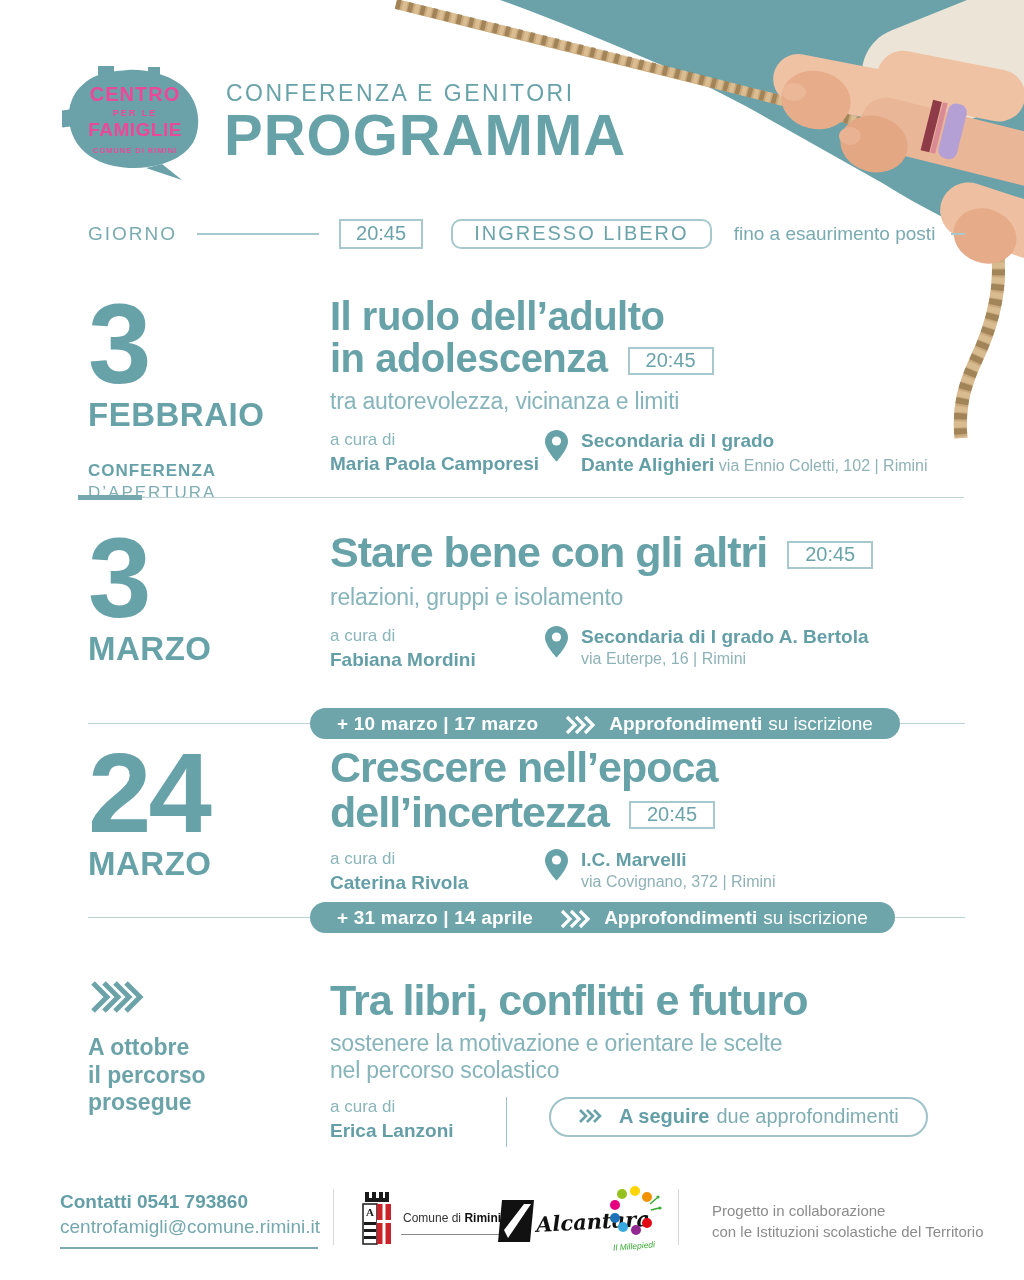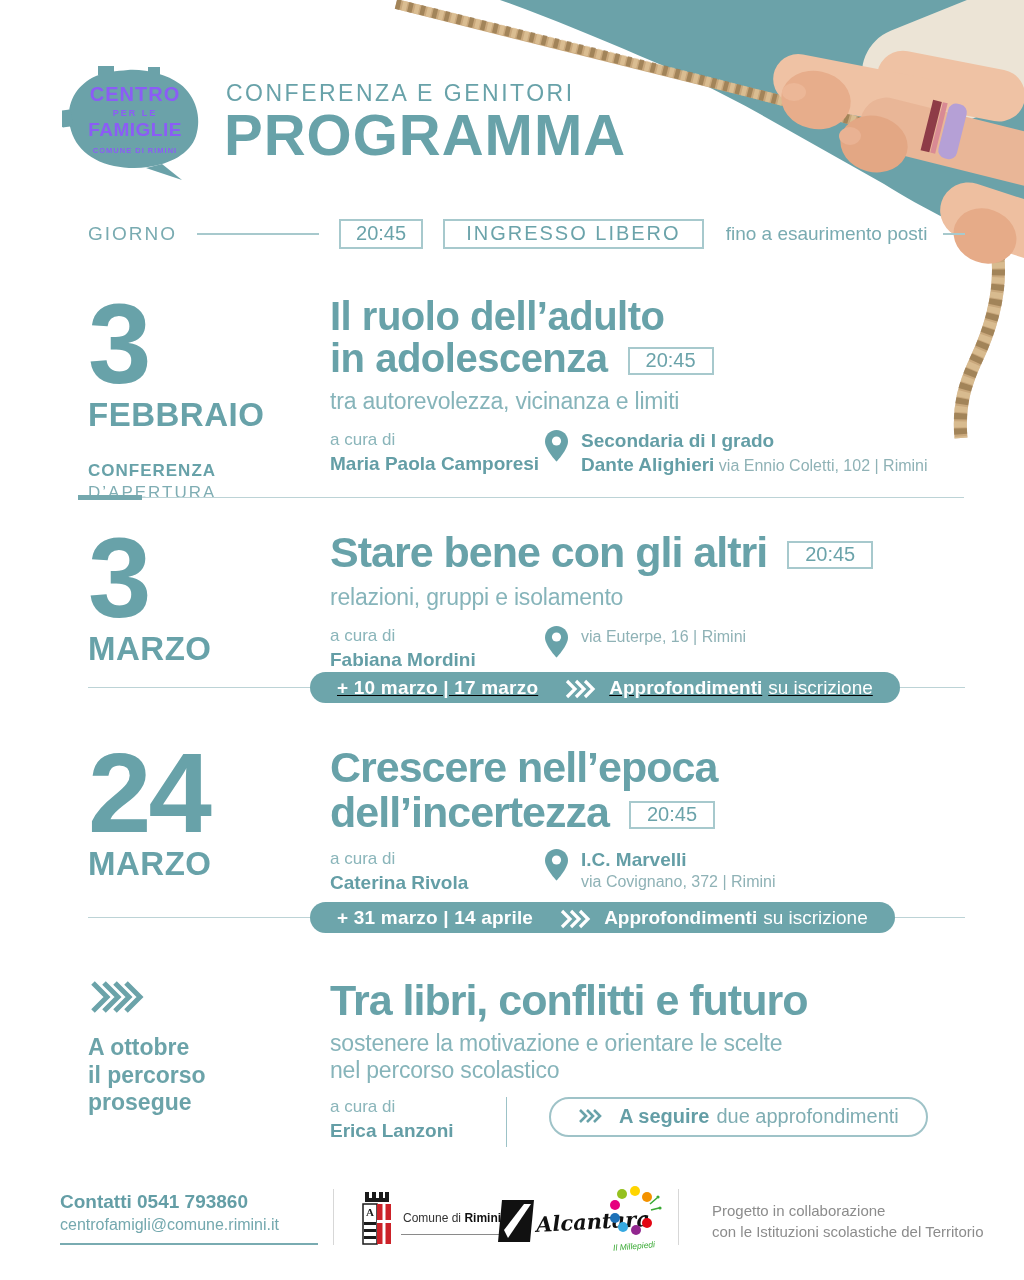--- a/index.html
+++ b/index.html
@@ -8,37 +8,37 @@
   }
   *{box-sizing:border-box;}
   body{margin:0;background:#e9e9e9;font-family:"Liberation Sans",sans-serif;}
   .page{position:relative;width:1024px;height:1280px;background:#fff;overflow:hidden;margin:0 auto;}
 
   .hero{position:absolute;top:0;left:0;z-index:0;pointer-events:none;}
 
   
   .logo{position:absolute;left:62px;top:66px;width:146px;height:116px;z-index:2;}
   .logo>svg{position:absolute;inset:0;}
-  .logo-text{position:absolute;inset:0;display:flex;flex-direction:column;align-items:center;justify-content:center;color:#8b5cf6;padding-bottom:10px;}
+  .logo-text{position:absolute;inset:0;display:flex;flex-direction:column;align-items:center;justify-content:center;color:#ec4899;padding-bottom:10px;}
   .lt1{font-size:20px;font-weight:800;letter-spacing:1px;}
   .lt2{font-size:9px;font-weight:700;letter-spacing:2px;margin:2px 0 1px;}
   .lt3{font-size:19px;font-weight:800;letter-spacing:.5px;}
   .lt4{font-size:7.5px;font-weight:700;letter-spacing:1px;margin-top:5px;}
 
   .kicker{position:absolute;left:226px;top:80px;font-size:23px;letter-spacing:2.5px;color:var(--teal);font-weight:500;z-index:2;}
   .main-title{position:absolute;left:224px;top:101px;font-size:58px;font-weight:800;letter-spacing:1px;color:var(--teal);z-index:2;}
 
   
   .info-row{position:absolute;left:88px;top:219px;width:877px;display:flex;align-items:center;z-index:2;}
   .info-label{font-size:19px;letter-spacing:2px;color:#79abb1;}
   .rule{height:2px;background:var(--boxline);}
   .rule.seg1{width:122px;margin:0 20px;}
   .rule.grow{flex:1;}
   .tbox{border:2px solid var(--boxline);color:#6ba3aa;font-size:20px;padding:1px 15px 2px;white-space:nowrap;}
-  .tbox.entry{margin-left:20px;letter-spacing:2px;padding:1px 21px 2px;}
+  .tbox.entry{margin-left:28px;letter-spacing:2px;padding:1px 21px 2px;border-radius:10px;}
   .info-note{font-size:19px;color:#79abb1;margin:0 16px 0 22px;white-space:nowrap;}
 
   
   .event{position:absolute;left:0;width:1024px;z-index:1;}
   .numcol{position:absolute;left:88px;top:2px;}
   .eday{font-size:114px;font-weight:800;line-height:.8;color:var(--teal);letter-spacing:-3px;}
   .emonth{font-size:33px;font-weight:800;letter-spacing:.5px;color:var(--teal);margin-top:7px;}
   .etag{margin-top:27px;}
   .etag .t1{font-size:17px;font-weight:800;letter-spacing:1px;color:var(--teal);}
   .etag .t2{font-size:17px;letter-spacing:2px;color:#7fadb3;margin-top:2px;}
@@ -74,21 +74,21 @@
   .chevbig{display:block;margin-left:2px;}
   .intro{font-size:23px;font-weight:700;color:#6ba3a9;line-height:1.2;margin-top:20px;}
   .vdiv{width:1px;background:#9cc2c7;height:50px;margin:0 42px 0 26px;align-self:flex-start;}
   .outpill{border:2px solid #9fc3c8;border-radius:22px;display:flex;align-items:center;padding:6px 27px 7px;align-self:flex-start;}
   .outpill .obold{font-size:20px;font-weight:700;margin-left:15px;color:#649ea6;}
   .outpill .orest{font-size:20px;margin-left:7px;color:#7fadb3;}
 
   
   .contact{position:absolute;left:60px;top:1191px;z-index:1;}
   .contact .c1{font-size:19px;font-weight:700;color:#649ea6;}
-  .contact .c2{font-size:16px;color:#74a8ae;margin-top:3px;}
+  .contact .c2{font-size:19px;color:#74a8ae;margin-top:3px;}
   .contact .cu{width:258px;height:2px;background:#79abb1;margin-top:9px;}
   .fdiv{position:absolute;width:1px;height:56px;background:#d7d7d7;top:1189px;z-index:1;}
   .fd1{left:333px;} .fd2{left:678px;}
   .lg-rimini{position:absolute;left:360px;top:1192px;display:flex;align-items:center;z-index:1;}
   .lr-texts{margin-left:7px;border-bottom:1px solid #8a8a8a;padding:0 4px 8px 2px;}
   .lr-pre{font-size:12px;color:#333;}
   .lr-bold{font-size:12px;color:#111;font-weight:700;}
   .lg-alcantara{position:absolute;left:498px;top:1200px;display:flex;align-items:center;z-index:1;}
   .alc-script{font-family:"DejaVu Serif",serif;font-style:italic;font-weight:700;font-size:21px;color:#111;transform:rotate(-3deg);margin-left:2px;}
   .lg-mille{position:absolute;left:598px;top:1184px;width:72px;text-align:center;z-index:1;}
@@ -214,27 +214,28 @@
       <div class="emeta">
         <div class="curator">
           <div class="clabel">a cura di</div>
           <div class="cname">Fabiana Mordini</div>
         </div>
         <svg class="pin" width="23" height="32" viewBox="0 0 23 32">
           <path d="M11.5,0 C5.1,0 0,5.1 0,11.4 C0,19.5 11.5,31.5 11.5,31.5 C11.5,31.5 23,19.5 23,11.4 C23,5.1 17.9,0 11.5,0 Z" fill="#68a2a9"></path>
             <circle cx="11.5" cy="11" r="4.6" fill="#fff"></circle>
         </svg>
         <div class="venue">
+          <div class="vname">Secondaria di I grado A. Bertola</div>
           <div class="vline"><span class="vaddr">via Euterpe, 16 | Rimini</span></div>
         </div>
       </div>
     </div>
   </div>
 
-  <div class="banner" style="top:672px;text-decoration:underline;">
+  <div class="banner" style="top:708px;">
     <span class="rl"></span>
     <div class="pillbar">
       <span class="dates">+ 10 marzo | 17 marzo</span>
       <svg class="chev" width="32" height="20" viewBox="0 0 32 20">
         <path d="M2,2 L10,10 L2,18" stroke="#fff" stroke-width="3.2" fill="none"></path>
         <path d="M11,2 L19,10 L11,18" stroke="#fff" stroke-width="3.2" fill="none"></path>
         <path d="M20,2 L28,10 L20,18" stroke="#fff" stroke-width="3.2" fill="none"></path>
       </svg>
       <span class="bbold">Approfondimenti</span>
       <span class="brest">su iscrizione</span>

